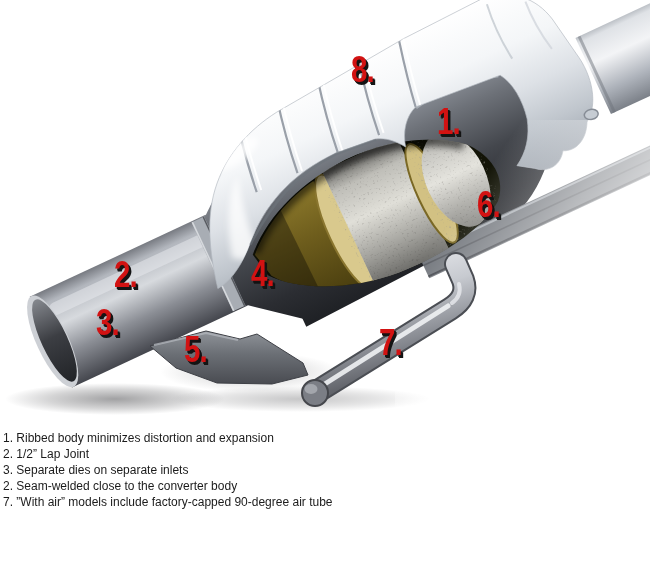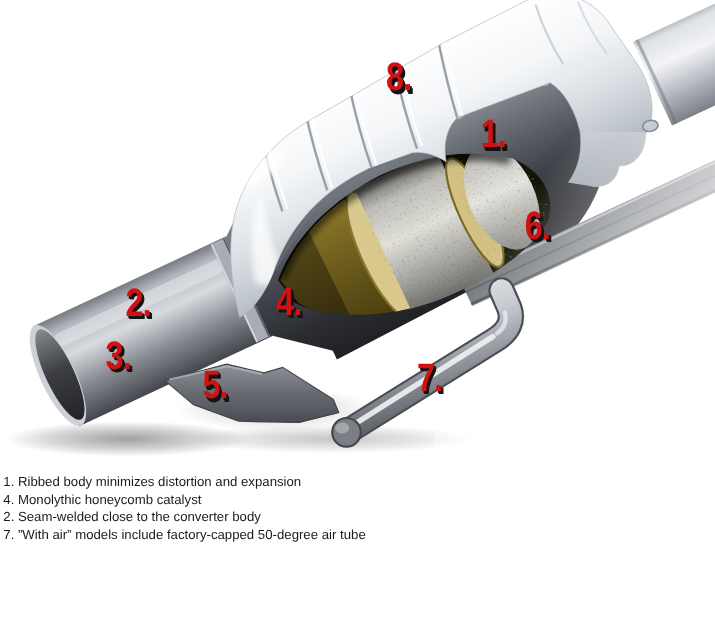--- a/index.html
+++ b/index.html
@@ -210,18 +210,19 @@
     <span class="callout" style="left:96px;top:305px">3.</span>
     <span class="callout" style="left:251px;top:256px">4.</span>
     <span class="callout" style="left:184px;top:332px">5.</span>
     <span class="callout" style="left:477px;top:187px">6.</span>
     <span class="callout" style="left:379px;top:325px">7.</span>
     <span class="callout" style="left:351px;top:52px">8.</span>
   </div>
 
   <div class="feature-list">
     <div class="feature-item">1. Ribbed body minimizes distortion and expansion</div>
-    <div class="feature-item">4. Monolythic honeycomb catalyst</div>
+    <div class="feature-item">2. 1/2” Lap Joint</div>
+    <div class="feature-item">3. Separate dies on separate inlets</div>
     <div class="feature-item">2. Seam-welded close to the converter body</div>
-    <div class="feature-item">7. ”With air” models include factory-capped 50-degree air tube</div>
+    <div class="feature-item">7. ”With air” models include factory-capped 90-degree air tube</div>
   </div>
 
 </div>
 
 </body></html>

